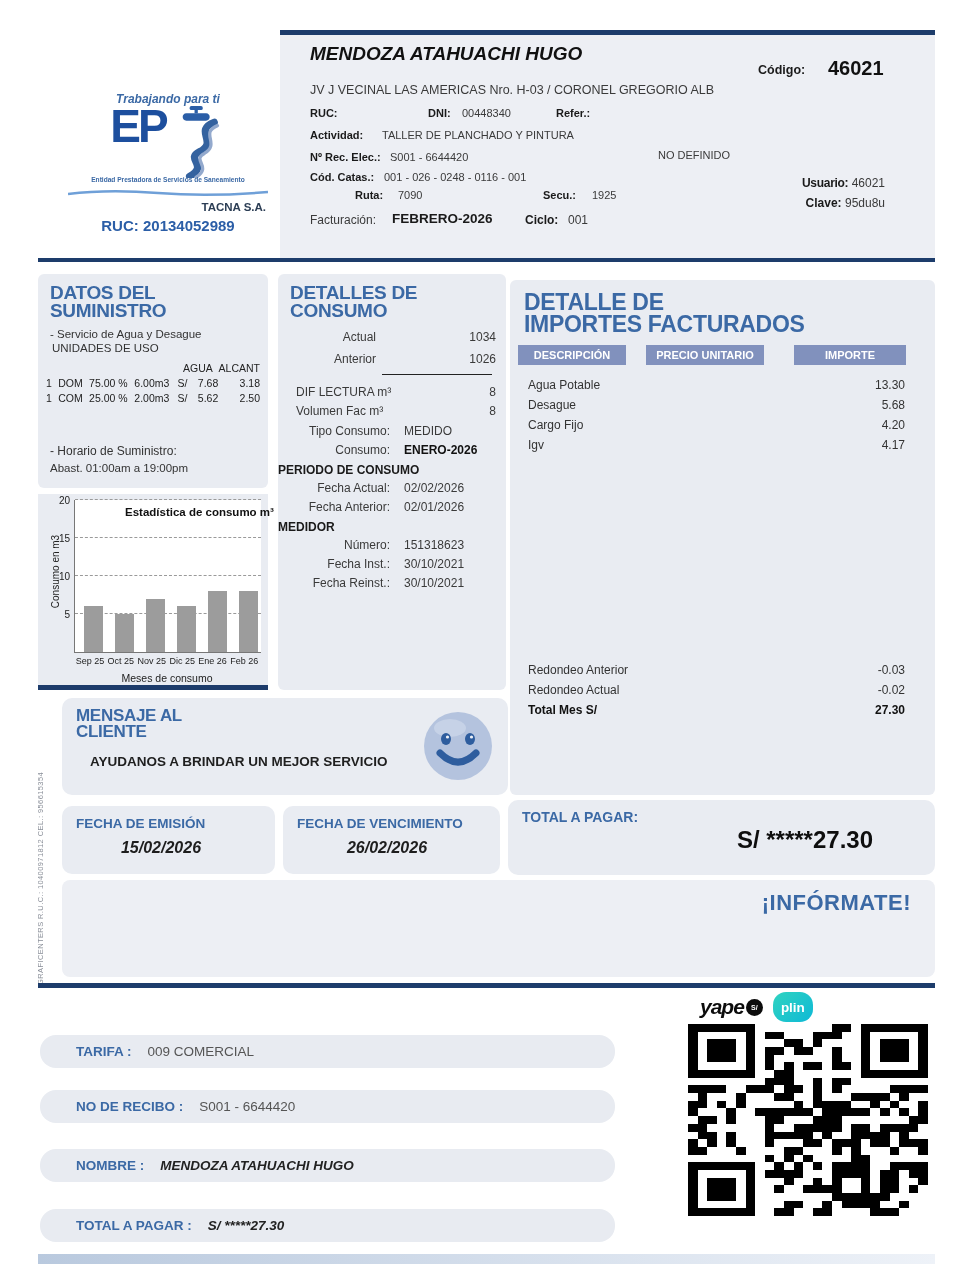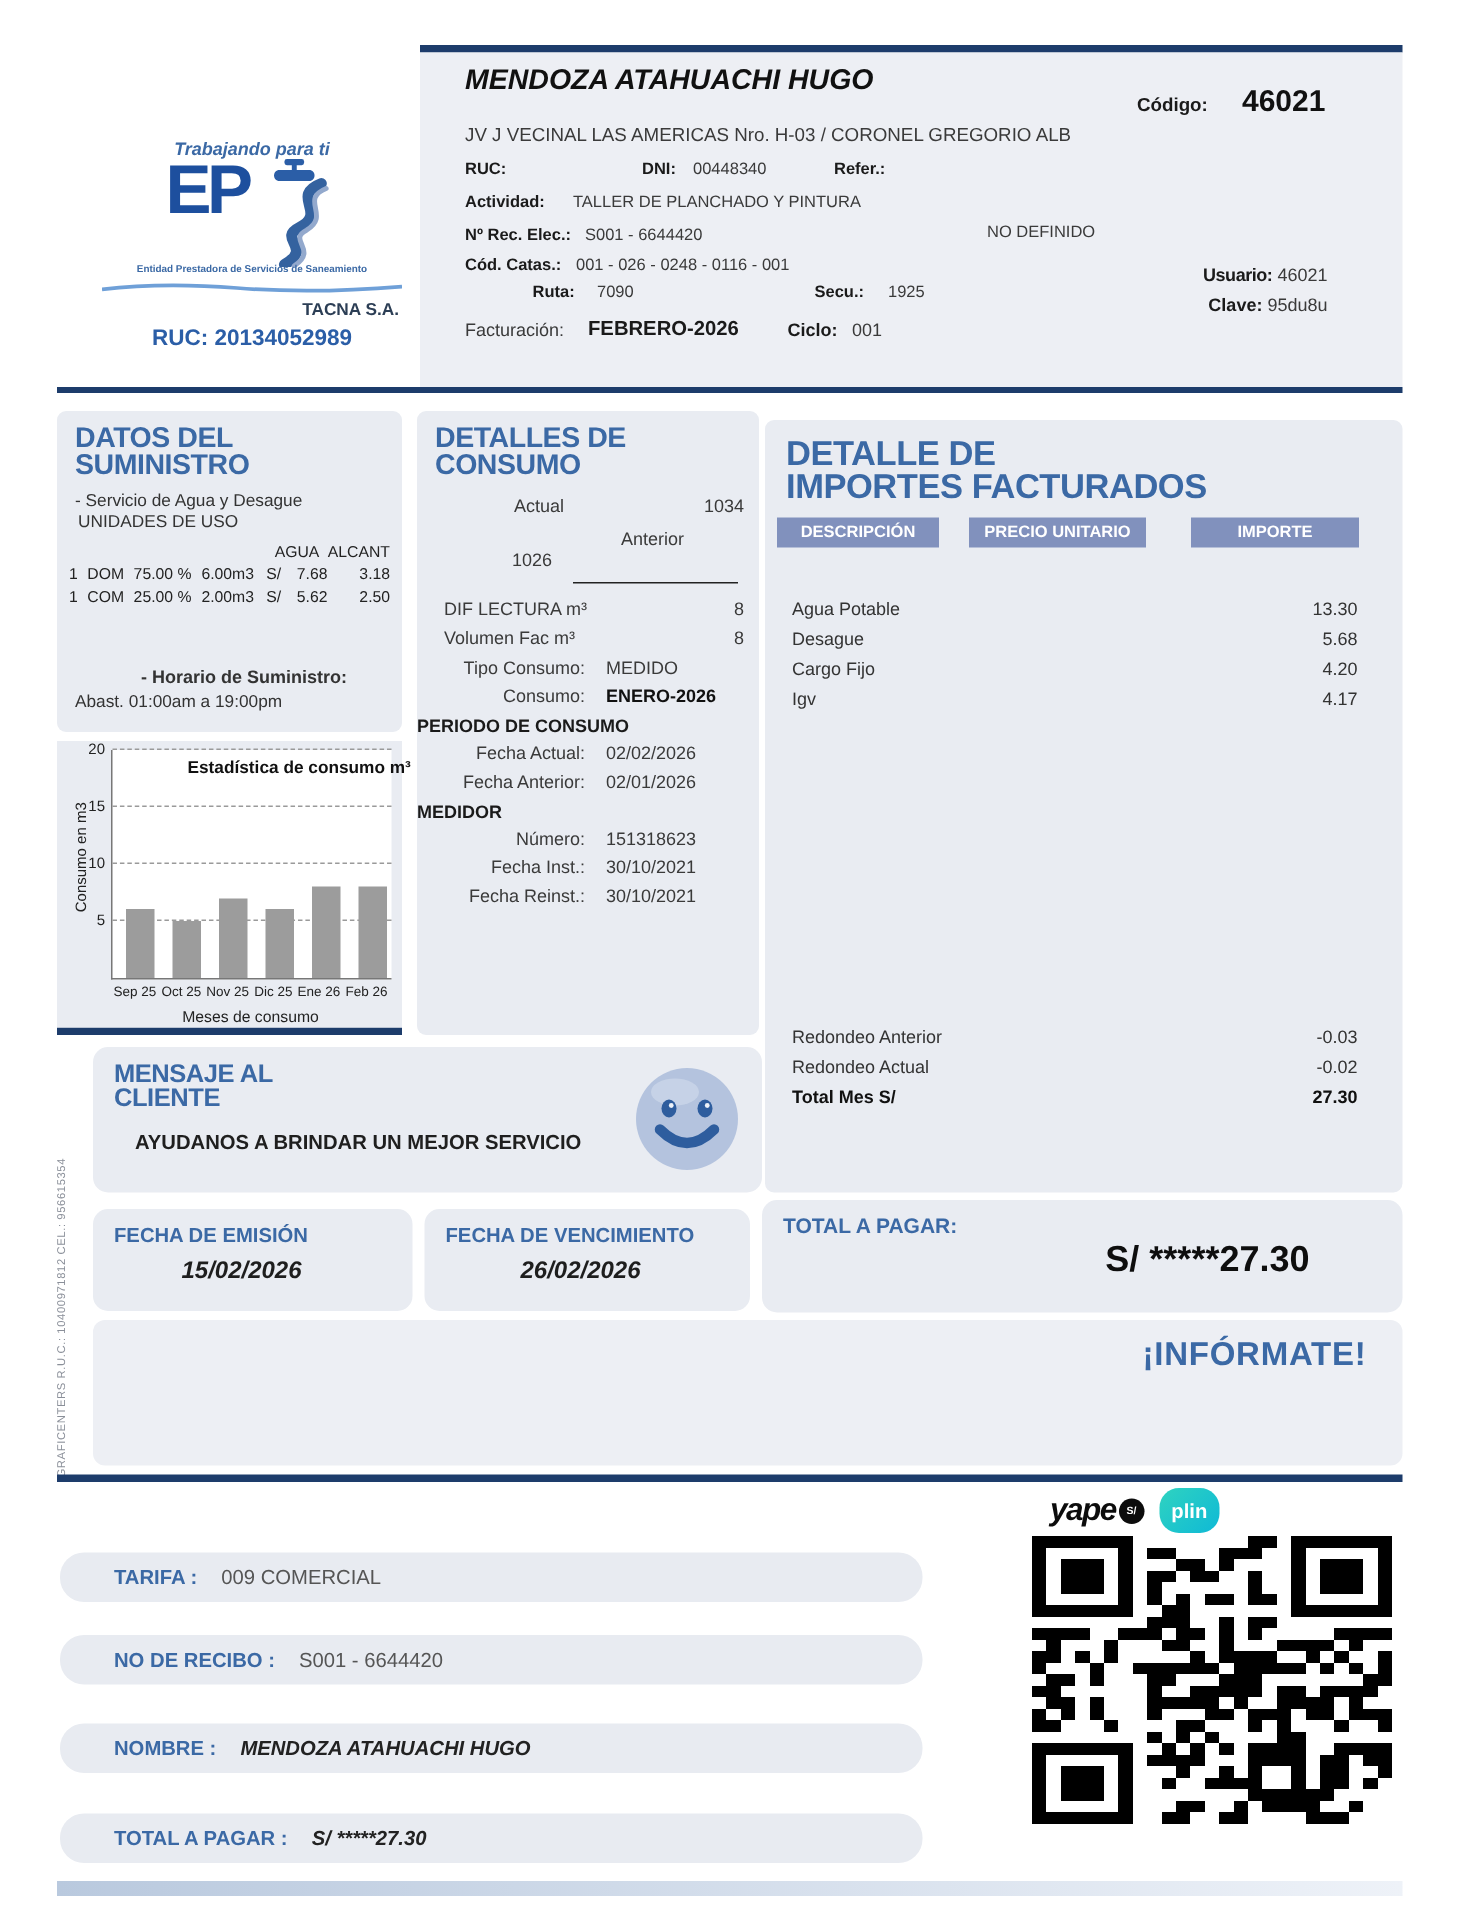--- a/index.html
+++ b/index.html
@@ -27,21 +27,21 @@
   .mini-tab span{display:inline-block;}
   
   .c-row{display:flex;font-size:12px;color:#3a3a3a;margin:0 10px 5px 10px;}
   .c-lab{flex:1;text-align:right;padding-right:14px;white-space:nowrap;}
   .c-num{width:80px;text-align:right;}
   .c-txt{width:92px;text-align:left;}
   .c-center{font-weight:bold;text-align:left;font-size:12px;color:#1a1a1a;margin:6px 0 4px 0;}
   
   .chip{position:absolute;height:20px;background:#8191bd;color:#fff;font-size:11px;font-weight:bold;
         display:flex;align-items:center;justify-content:center;}
-  .imp-row{position:absolute;left:18px;right:30px;display:flex;font-size:12px;color:#333;margin-top:21px;}
+  .imp-row{position:absolute;left:18px;right:30px;display:flex;font-size:12px;color:#333;}
   .imp-desc{flex:1;}
   .imp-val{text-align:right;}
   
   .pill{position:absolute;left:40px;width:575px;height:33px;background:#e8ebf1;border-radius:16px;
         display:flex;align-items:center;padding-left:36px;box-sizing:border-box;}
   .pill-lab{font-size:13.5px;font-weight:bold;color:#3b69a5;margin-right:16px;white-space:nowrap;}
   .pill-val{font-size:13.5px;color:#555;white-space:nowrap;}
   .pill-val.strong{font-weight:bold;font-style:italic;color:#222;}
   
   .chart-plot{position:absolute;left:36px;top:6px;width:186px;height:152px;background:#fff;
@@ -169,21 +169,21 @@
     </div>
     <div class="mini-tab" style="margin:3px 8px 0 8px;">
       <span style="width:10px;">1</span>
       <span style="width:34px;text-align:center;">COM</span>
       <span style="width:46px;text-align:right;">25.00 %</span>
       <span style="width:46px;text-align:right;">2.00m3</span>
       <span style="width:20px;text-align:right;">S/</span>
       <span style="width:34px;text-align:right;">5.62</span>
       <span style="width:46px;text-align:right;">2.50</span>
     </div>
-    <div class="sum-line" style="position:absolute;left:12px;top:170px;font-weight:bold;font-size:12px;margin-left:44px;">- Horario de Suministro:</div>
+    <div class="sum-line" style="position:absolute;left:12px;top:170px;font-weight:normal;font-size:12px;">- Horario de Suministro:</div>
     <div class="sum-line" style="position:absolute;left:12px;top:188px;">Abast. 01:00am a 19:00pm</div>
   </div>
 
   <div class="panel" style="left:38px;top:494px;width:230px;height:191px;border-radius:0;">
     <div class="chart-plot">
         <div class="gridline" style="bottom: 25%;"></div>
         <div class="gridline" style="bottom: 50%;"></div>
         <div class="gridline" style="bottom: 75%;"></div>
         <div class="gridline" style="bottom: 100%;"></div>
       </div>
@@ -217,21 +217,21 @@
   <div class="panel" style="left:278px;top:274px;width:228px;height:416px;">
     <div class="sec-title" style="font-size:19px;padding:10px 0 0 12px;">
       <div>DETALLES DE</div>
       <div>CONSUMO</div>
     </div>
     <div style="margin-top:10px;">
       <div class="c-row" style="margin-bottom:8px;">
           <span class="c-lab" style="padding-right:40px;">Actual</span>
           <span class="c-num">1034</span>
         </div>
-      <div class="c-row" style="margin-bottom:8px;flex-direction:column;">
+      <div class="c-row" style="margin-bottom:8px;">
           <span class="c-lab" style="padding-right:40px;">Anterior</span>
           <span class="c-num">1026</span>
         </div>
       <div style="height:1px;background:#222;width:110px;margin:4px 14px 10px auto;"></div>
       <div class="c-row">
           <span style="flex:1;text-align:left;padding-left:8px;">DIF LECTURA m³</span>
           <span class="c-num" style="width:60px;">8</span>
         </div>
       <div class="c-row">
           <span style="flex:1;text-align:left;padding-left:8px;">Volumen Fac m³</span>

